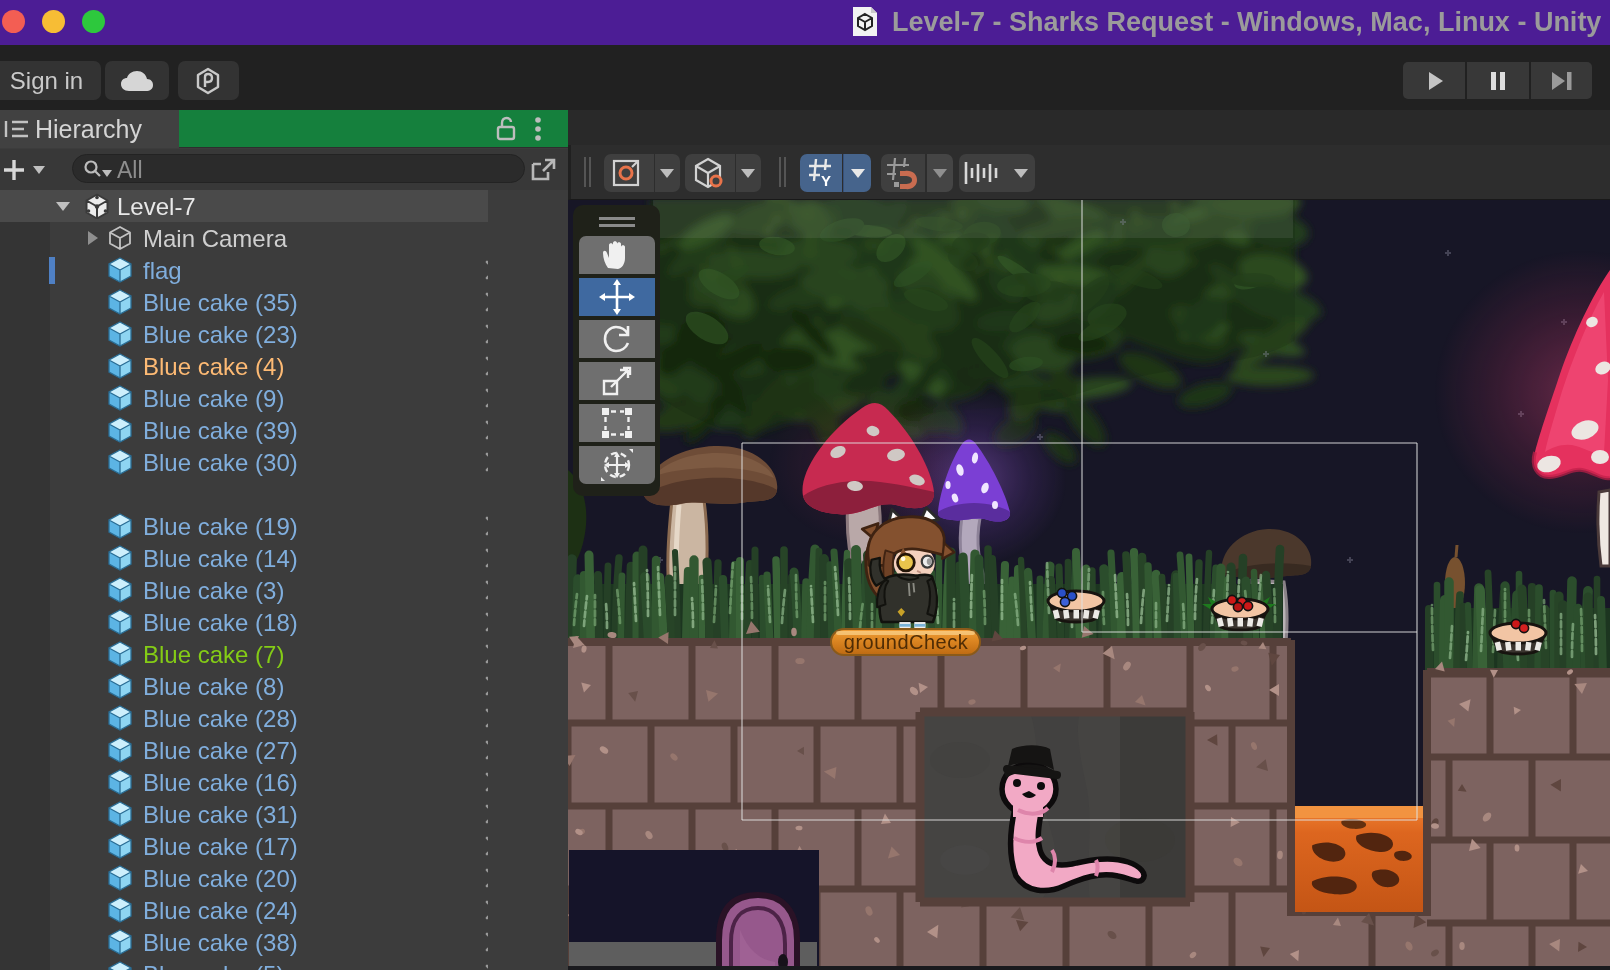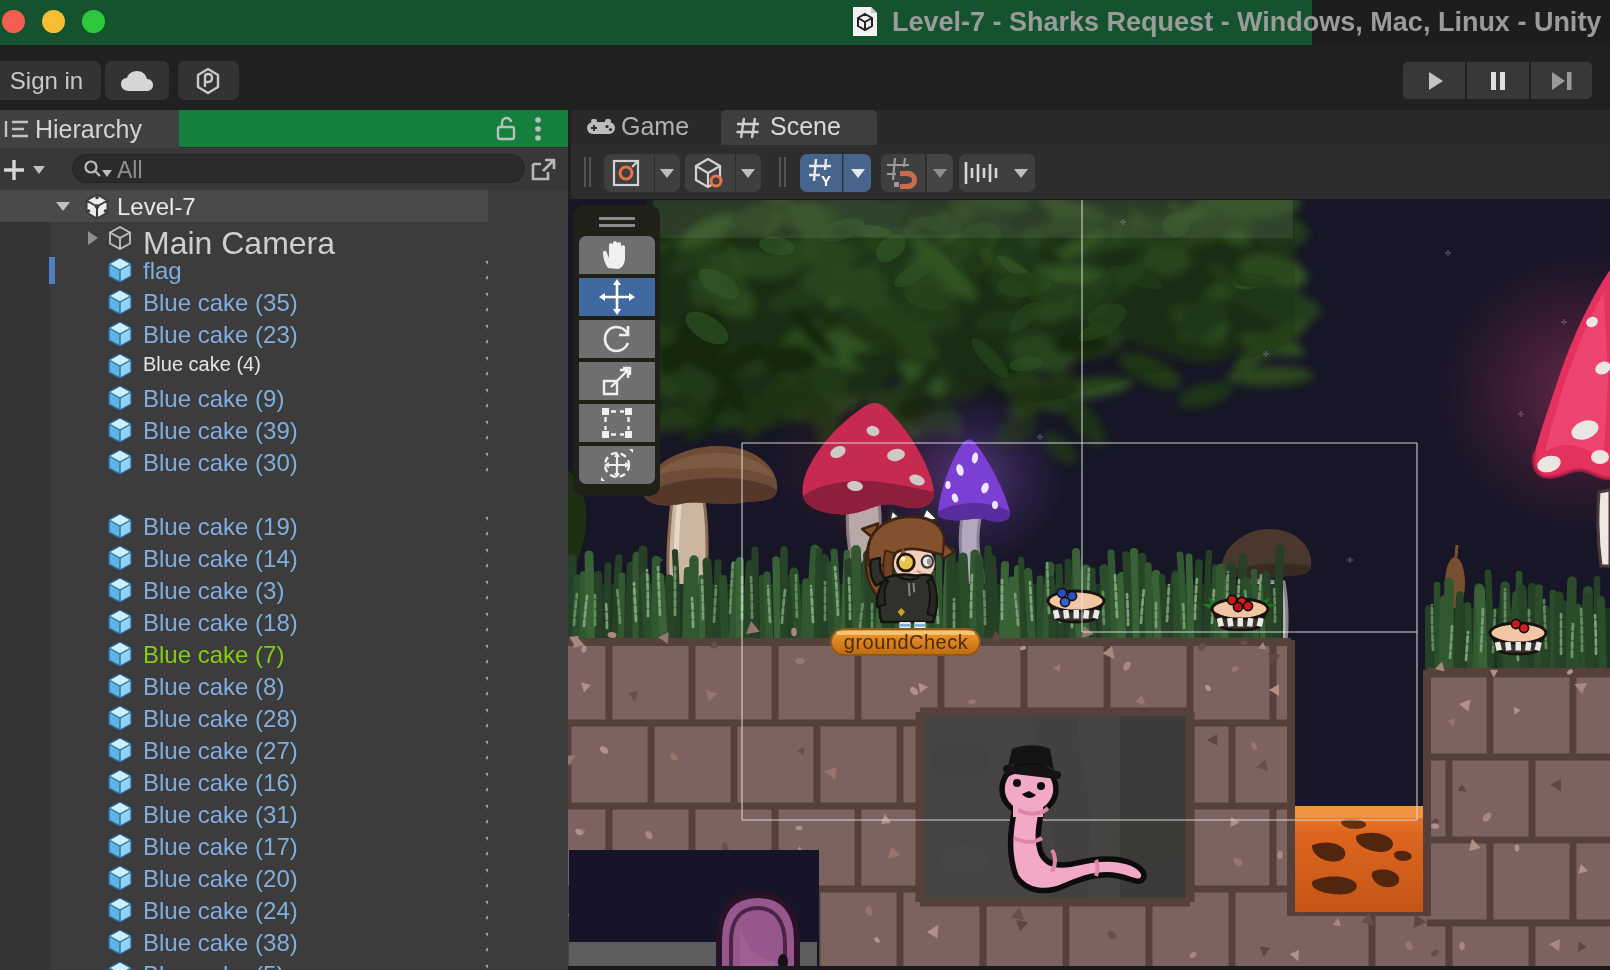--- a/index.html
+++ b/index.html
@@ -1,20 +1,20 @@
 <!DOCTYPE html>
 <html><head><meta charset="utf-8">
 <style>
 * { margin:0; padding:0; box-sizing:border-box; }
 body { width:1610px; height:970px; background:#1d1d1d; font-family:"Liberation Sans", sans-serif; overflow:hidden; position:relative; }
 .abs { position:absolute; }
 </style></head>
 <body>
 
-<div class="abs" style="left:0;top:0;width:1312px;height:45px;background:#14532d">
+<div class="abs" style="left:0;top:0;width:1610px;height:45px;background:#4c1d95">
  <div class="abs" style="left:2px;top:10px;width:23px;height:23px;border-radius:50%;background:#f35e53"></div>
  <div class="abs" style="left:42px;top:10px;width:23px;height:23px;border-radius:50%;background:#f7bd35"></div>
  <div class="abs" style="left:82px;top:10px;width:23px;height:23px;border-radius:50%;background:#2dc83d"></div>
  <svg class="abs" style="left:851px;top:5px" width="28" height="33" viewBox="0 0 28 33">
    <path d="M2,2 L20,2 L26,8 L26,31 L2,31 Z" fill="#f2f2f2"></path>
    <path d="M20,2 L20,8 L26,8 Z" fill="#c9c9c9"></path>
    <path d="M14,9 L21,13 L21,21 L14,25 L7,21 L7,13 Z M14,17 L7,13 M14,17 L21,13 M14,17 L14,25" stroke="#222" stroke-width="2" fill="none"></path>
  </svg>
  <span class="abs" style="left:892px;top:7px;font-size:27px;font-weight:bold;color:#9b9b9b;white-space:nowrap">Level-7 - Sharks Request - Windows, Mac, Linux - Unity</span>
 </div>
@@ -116,21 +116,21 @@
             <circle cx="3" cy="20" r="2.6" fill="#c0c0c0"></circle>
           </svg>
 </div>
 <div style="position:absolute;left:0;top:222px;width:536px;height:32px">
 <svg width="14" height="16" viewBox="0 0 14 16" style="position:absolute;left:86px;top:8px">
             <path d="M2,1 L12,8 L2,15 Z" fill="#8f8f8f"></path>
           </svg>
 <svg style="position:absolute;left:107px;top:3px" width="26" height="26" viewBox="0 0 26 26">
             <path d="M13,2 L23,7.5 L23,18.5 L13,24 L3,18.5 L3,7.5 Z M13,13 L3,7.5 M13,13 L23,7.5 M13,13 L13,24" stroke="#c2c2c2" stroke-width="1.8" fill="none" stroke-linejoin="round"></path>
           </svg>
-<span style="position:absolute;left:143px;top:3px;font-size:32px;color:#cfcfcf">Main Camera</span>
+<span style="position:absolute;left:143px;top:3px;font-size:24px;color:#cfcfcf">Main Camera</span>
 </div>
 <div style="position:absolute;left:0;top:254px;width:536px;height:32px">
           <div style="position:absolute;left:49px;top:3px;width:6px;height:27px;background:#4f80c4"></div>
 <svg style="position:absolute;left:107px;top:3px" width="26" height="26" viewBox="0 0 26 26">
             <path d="M13,1 L24,7 L24,19 L13,25 L2,19 L2,7 Z" fill="#6cc2ec"></path>
             <path d="M13,1 L24,7 L13,13 L2,7 Z" fill="#cdeffc"></path>
             <path d="M13,13 L24,7 L24,19 L13,25 Z" fill="#8ed5f2"></path>
             <path d="M13,13 L2,7 L2,19 L13,25 Z" fill="#5cb4e4"></path>
             <path d="M13,1 L24,7 L24,19 L13,25 L2,19 L2,7 Z M13,13 L2,7 M13,13 L24,7 M13,13 L13,25" stroke="#2b6d94" stroke-width="1.3" fill="none"></path>
           </svg>
@@ -166,21 +166,21 @@
           </svg>
 </div>
 <div style="position:absolute;left:0;top:350px;width:536px;height:32px">
 <svg style="position:absolute;left:107px;top:3px" width="26" height="26" viewBox="0 0 26 26">
             <path d="M13,1 L24,7 L24,19 L13,25 L2,19 L2,7 Z" fill="#6cc2ec"></path>
             <path d="M13,1 L24,7 L13,13 L2,7 Z" fill="#cdeffc"></path>
             <path d="M13,13 L24,7 L24,19 L13,25 Z" fill="#8ed5f2"></path>
             <path d="M13,13 L2,7 L2,19 L13,25 Z" fill="#5cb4e4"></path>
             <path d="M13,1 L24,7 L24,19 L13,25 L2,19 L2,7 Z M13,13 L2,7 M13,13 L24,7 M13,13 L13,25" stroke="#2b6d94" stroke-width="1.3" fill="none"></path>
           </svg>
-<span style="position:absolute;left:143px;top:3px;font-size:20px;color:#e5e5e5">Blue cake (4)</span>
+<span style="position:absolute;left:143px;top:3px;font-size:24px;color:#fdba74">Blue cake (4)</span>
 <svg width="14" height="20" viewBox="0 0 14 20" style="position:absolute;right:38px;top:6px">
             <path d="M3,2 L11,10 L3,18" stroke="#999" stroke-width="2.6" fill="none" stroke-linecap="round" stroke-linejoin="round"></path>
           </svg>
 </div>
 <div style="position:absolute;left:0;top:382px;width:536px;height:32px">
 <svg style="position:absolute;left:107px;top:3px" width="26" height="26" viewBox="0 0 26 26">
             <path d="M13,1 L24,7 L24,19 L13,25 L2,19 L2,7 Z" fill="#6cc2ec"></path>
             <path d="M13,1 L24,7 L13,13 L2,7 Z" fill="#cdeffc"></path>
             <path d="M13,13 L24,7 L24,19 L13,25 Z" fill="#8ed5f2"></path>
             <path d="M13,13 L2,7 L2,19 L13,25 Z" fill="#5cb4e4"></path>
@@ -421,37 +421,20 @@
     <div class="abs" style="left:3px;top:27px;width:17px;height:75px;background:#606060;border-radius:8px"></div>
     <svg width="14" height="9" viewBox="0 0 14 9" style="position:absolute;left:5px;top:762px">
           <path d="M0,0 L14,0 L7,9 Z" fill="#8f8f8f"></path>
         </svg>
   </div>
  </div>
 </div>
 
 <div class="abs" style="left:568px;top:110px;width:1042px;height:860px;background:#292929">
 
- <div class="abs" style="left:0;top:0;width:1042px;height:35px;background:#292929;border-left:3px solid #202020">
-  <svg width="30" height="18" viewBox="0 0 30 18" style="position:absolute;left:15px;top:9px">
-    <rect x="1" y="3" width="28" height="12" rx="6" fill="#bdbdbd"></rect>
-    <rect x="5" y="0" width="6" height="4" rx="2" fill="#bdbdbd"></rect>
-        <rect x="19" y="0" width="6" height="4" rx="2" fill="#bdbdbd"></rect>
-    <path d="M8,6 L8,12 M5,9 L11,9" stroke="#292929" stroke-width="1.8"></path>
-    <circle cx="21" cy="7.5" r="1.6" fill="#292929"></circle>
-        <circle cx="24.5" cy="10.5" r="1.6" fill="#292929"></circle>
-  </svg>
-  <span class="abs" style="left:50px;top:2px;font-size:25px;color:#b2b2b2">Game</span>
-  <div class="abs" style="left:150px;top:0;width:156px;height:35px;background:#3e3e3e;border-radius:5px 5px 0 0">
-    <svg width="24" height="22" viewBox="0 0 24 22" style="position:absolute;left:15px;top:7px">
-      <path d="M8,1 L5,21 M19,1 L16,21 M1,7 L23,7 M0.5,15 L22.5,15" stroke="#cecece" stroke-width="2.4"></path>
-    </svg>
-    <span class="abs" style="left:49px;top:2px;font-size:25px;color:#dadada">Scene</span>
-  </div>
- </div>
 
  <div class="abs" style="left:0;top:35px;width:1042px;height:55px;background:#2d2d2d;border-left:3px solid #202020;border-bottom:1px solid #191919">
   <div class="abs" style="left:13px;top:12px;width:2px;height:30px;background:#555"></div>
   <div class="abs" style="left:18px;top:12px;width:2px;height:30px;background:#555"></div>
   <div class="abs" style="left:33px;top:9px;width:76px;height:38px;background:#3f3f3f;border-radius:7px">
     <rect><svg width="30" height="30" viewBox="0 0 30 30" style="position:absolute;left:7px;top:4px">
       <rect x="3" y="3" width="24" height="24" stroke="#d2d2d2" stroke-width="2.2" fill="none"></rect>
       <circle cx="15" cy="15" r="6" stroke="#e8734a" stroke-width="3" fill="none"></circle>
       <path d="M21,9 L27,3" stroke="#d2d2d2" stroke-width="2.2"></path>
     </svg>

